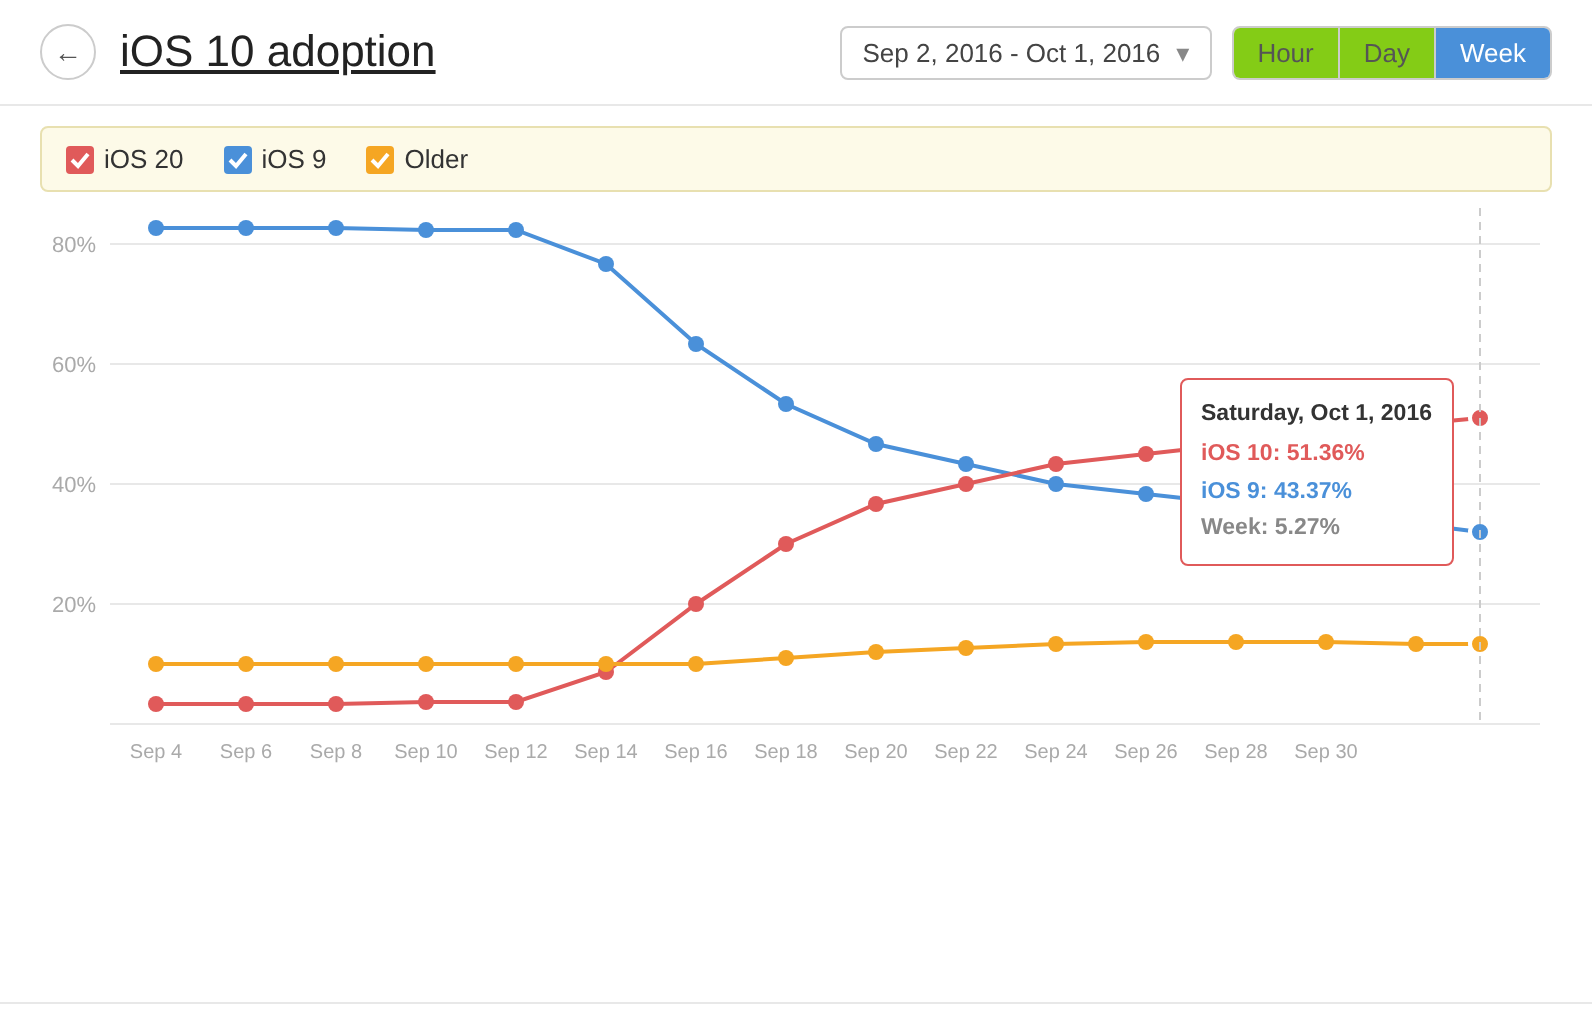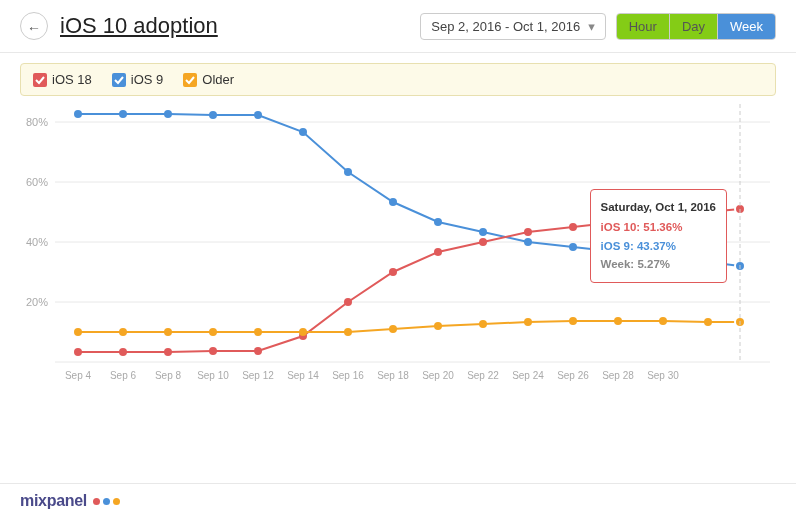--- a/index.html
+++ b/index.html
@@ -203,21 +203,21 @@
 
   <div class="chart-container">
 
     <div class="legend">
       <div class="legend-item">
         <div class="legend-checkbox red">
           <svg viewBox="0 0 10 10">
               <polyline points="1,5 4,8 9,2" fill="none" stroke="white" stroke-width="2"></polyline>
             </svg>
         </div>
-        <span>iOS 18</span>
+        <span>iOS 20</span>
       </div>
       <div class="legend-item">
         <div class="legend-checkbox blue">
           <svg viewBox="0 0 10 10">
               <polyline points="1,5 4,8 9,2" fill="none" stroke="white" stroke-width="2"></polyline>
             </svg>
         </div>
         <span>iOS 9</span>
       </div>
       <div class="legend-item">
@@ -331,22 +331,14 @@
         </div>
         <div>
           <span class="tooltip-older">Week:</span>
           <span class="tooltip-older">5.27%</span>
         </div>
       </div>
     </div>
   </div>
 
   <div class="footer">
-    <div class="mixpanel-logo">
-      <span class="mixpanel-text">mixpanel</span>
-      <div class="mixpanel-dots">
-        <div class="dot" style="background:#e05a5a"></div>
-        <div class="dot" style="background:#4a90d9"></div>
-        <div class="dot" style="background:#f5a623"></div>
-      </div>
-    </div>
   </div>
 </div>
 
 </body></html>

